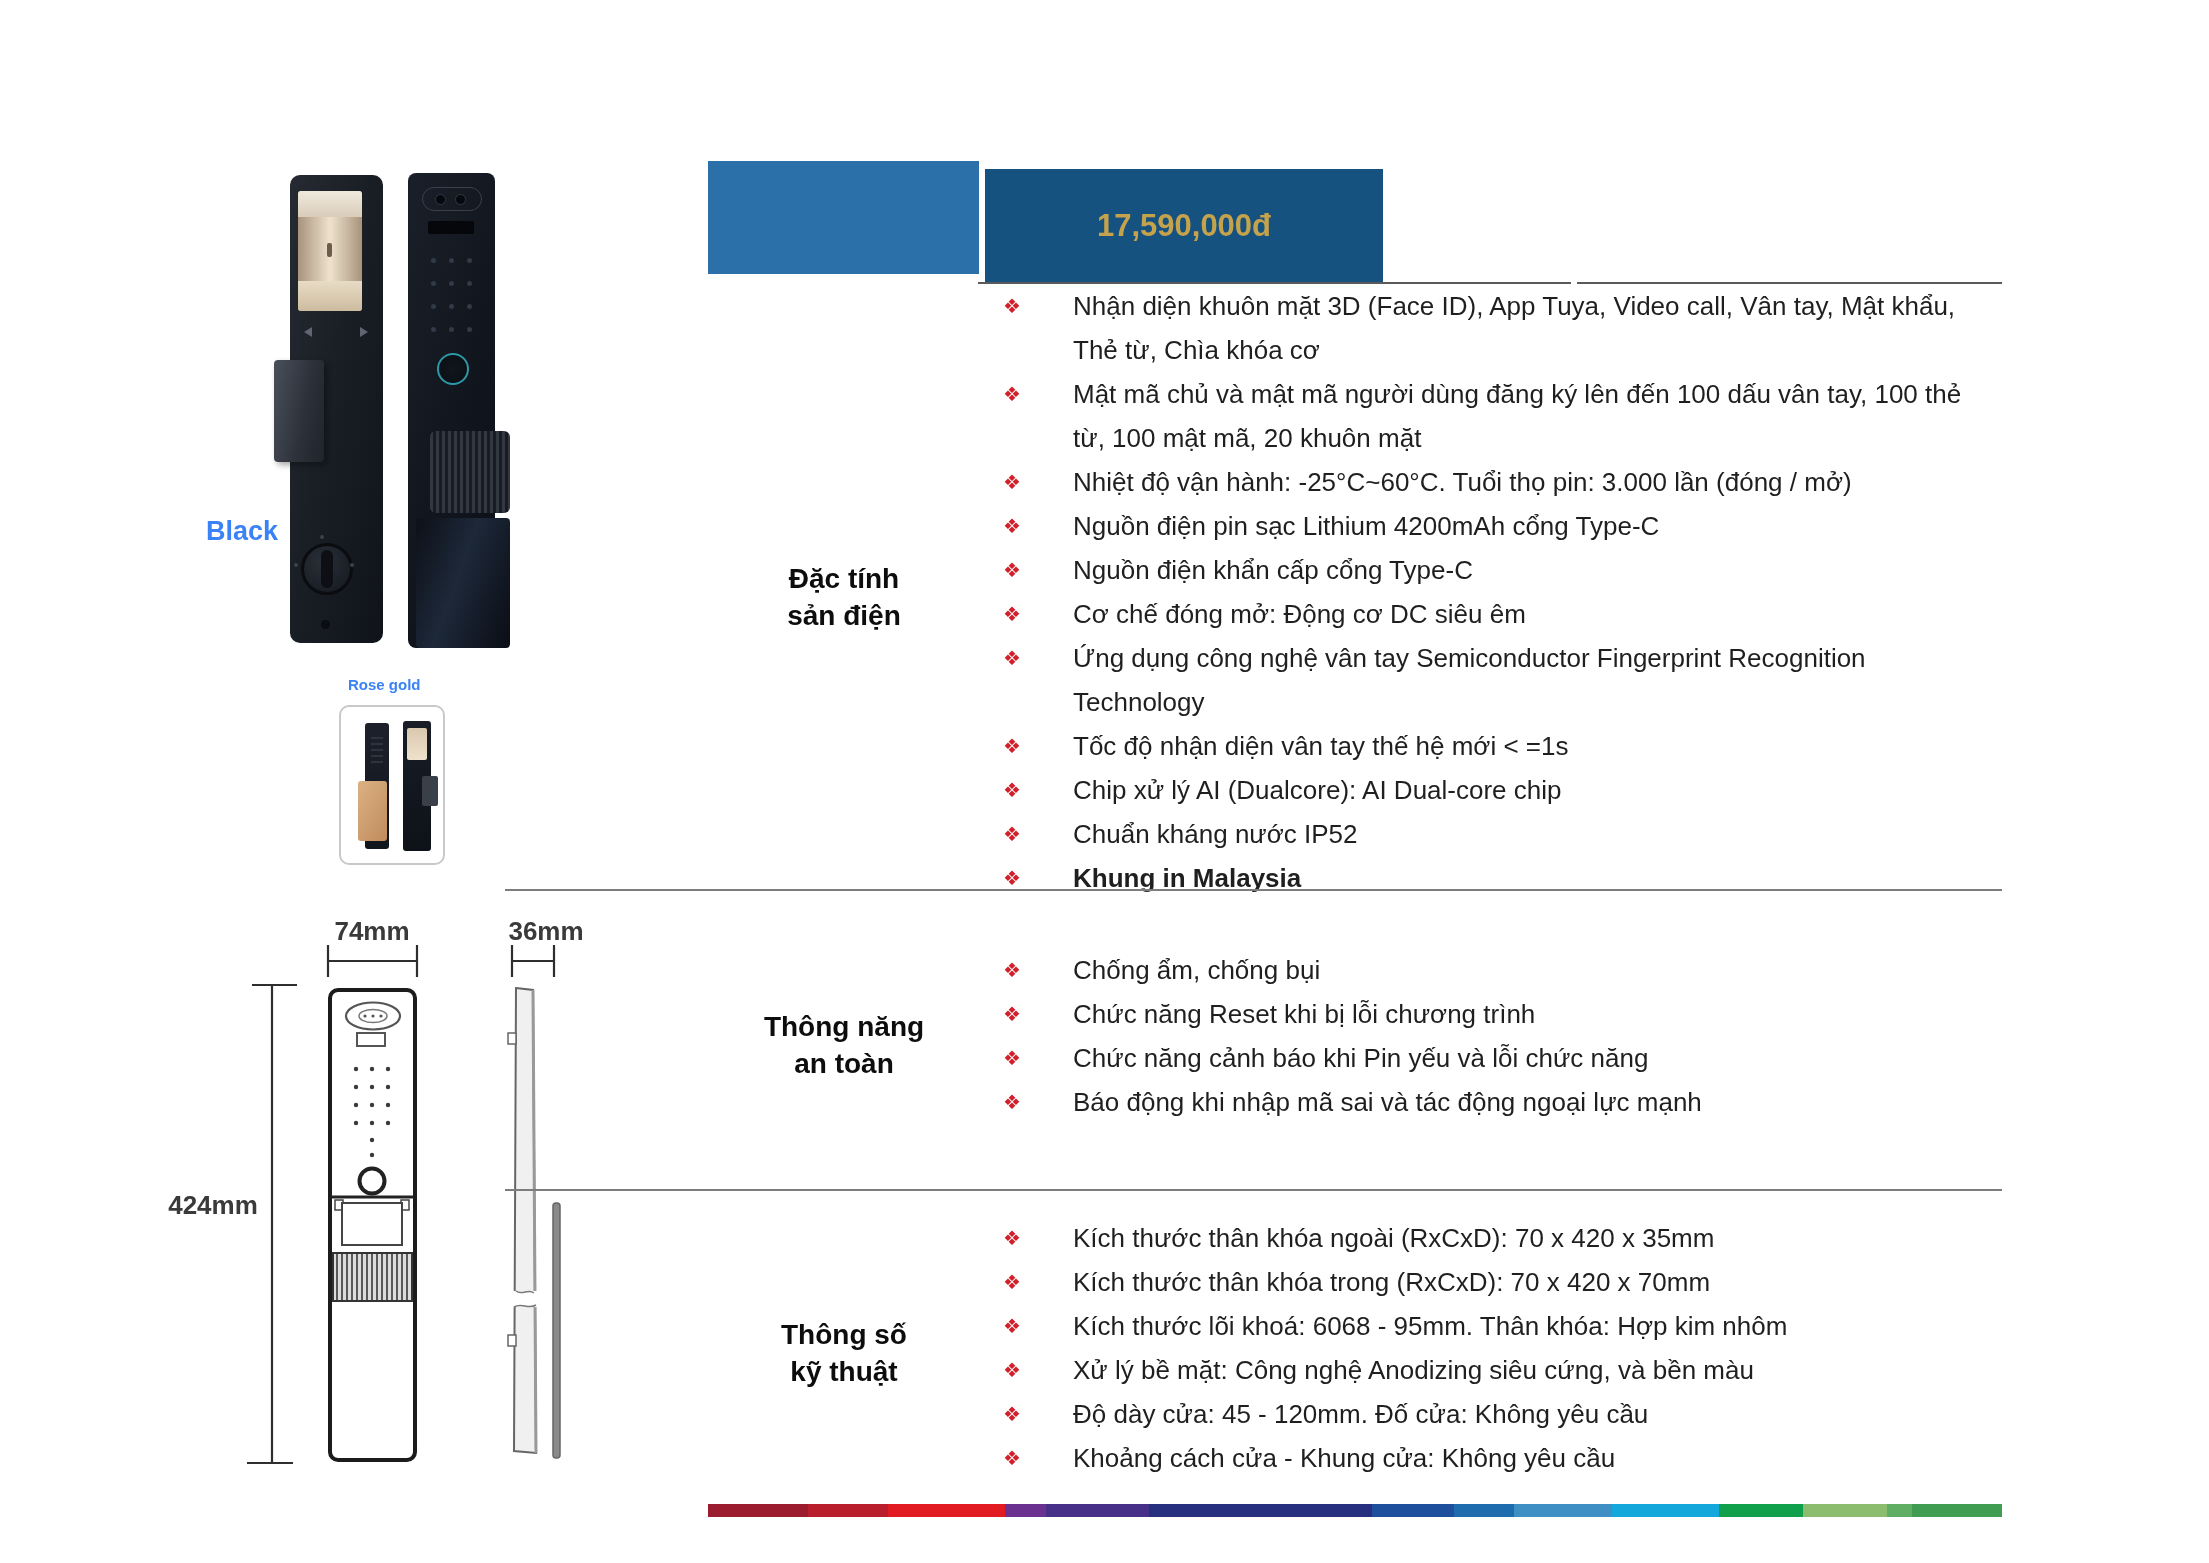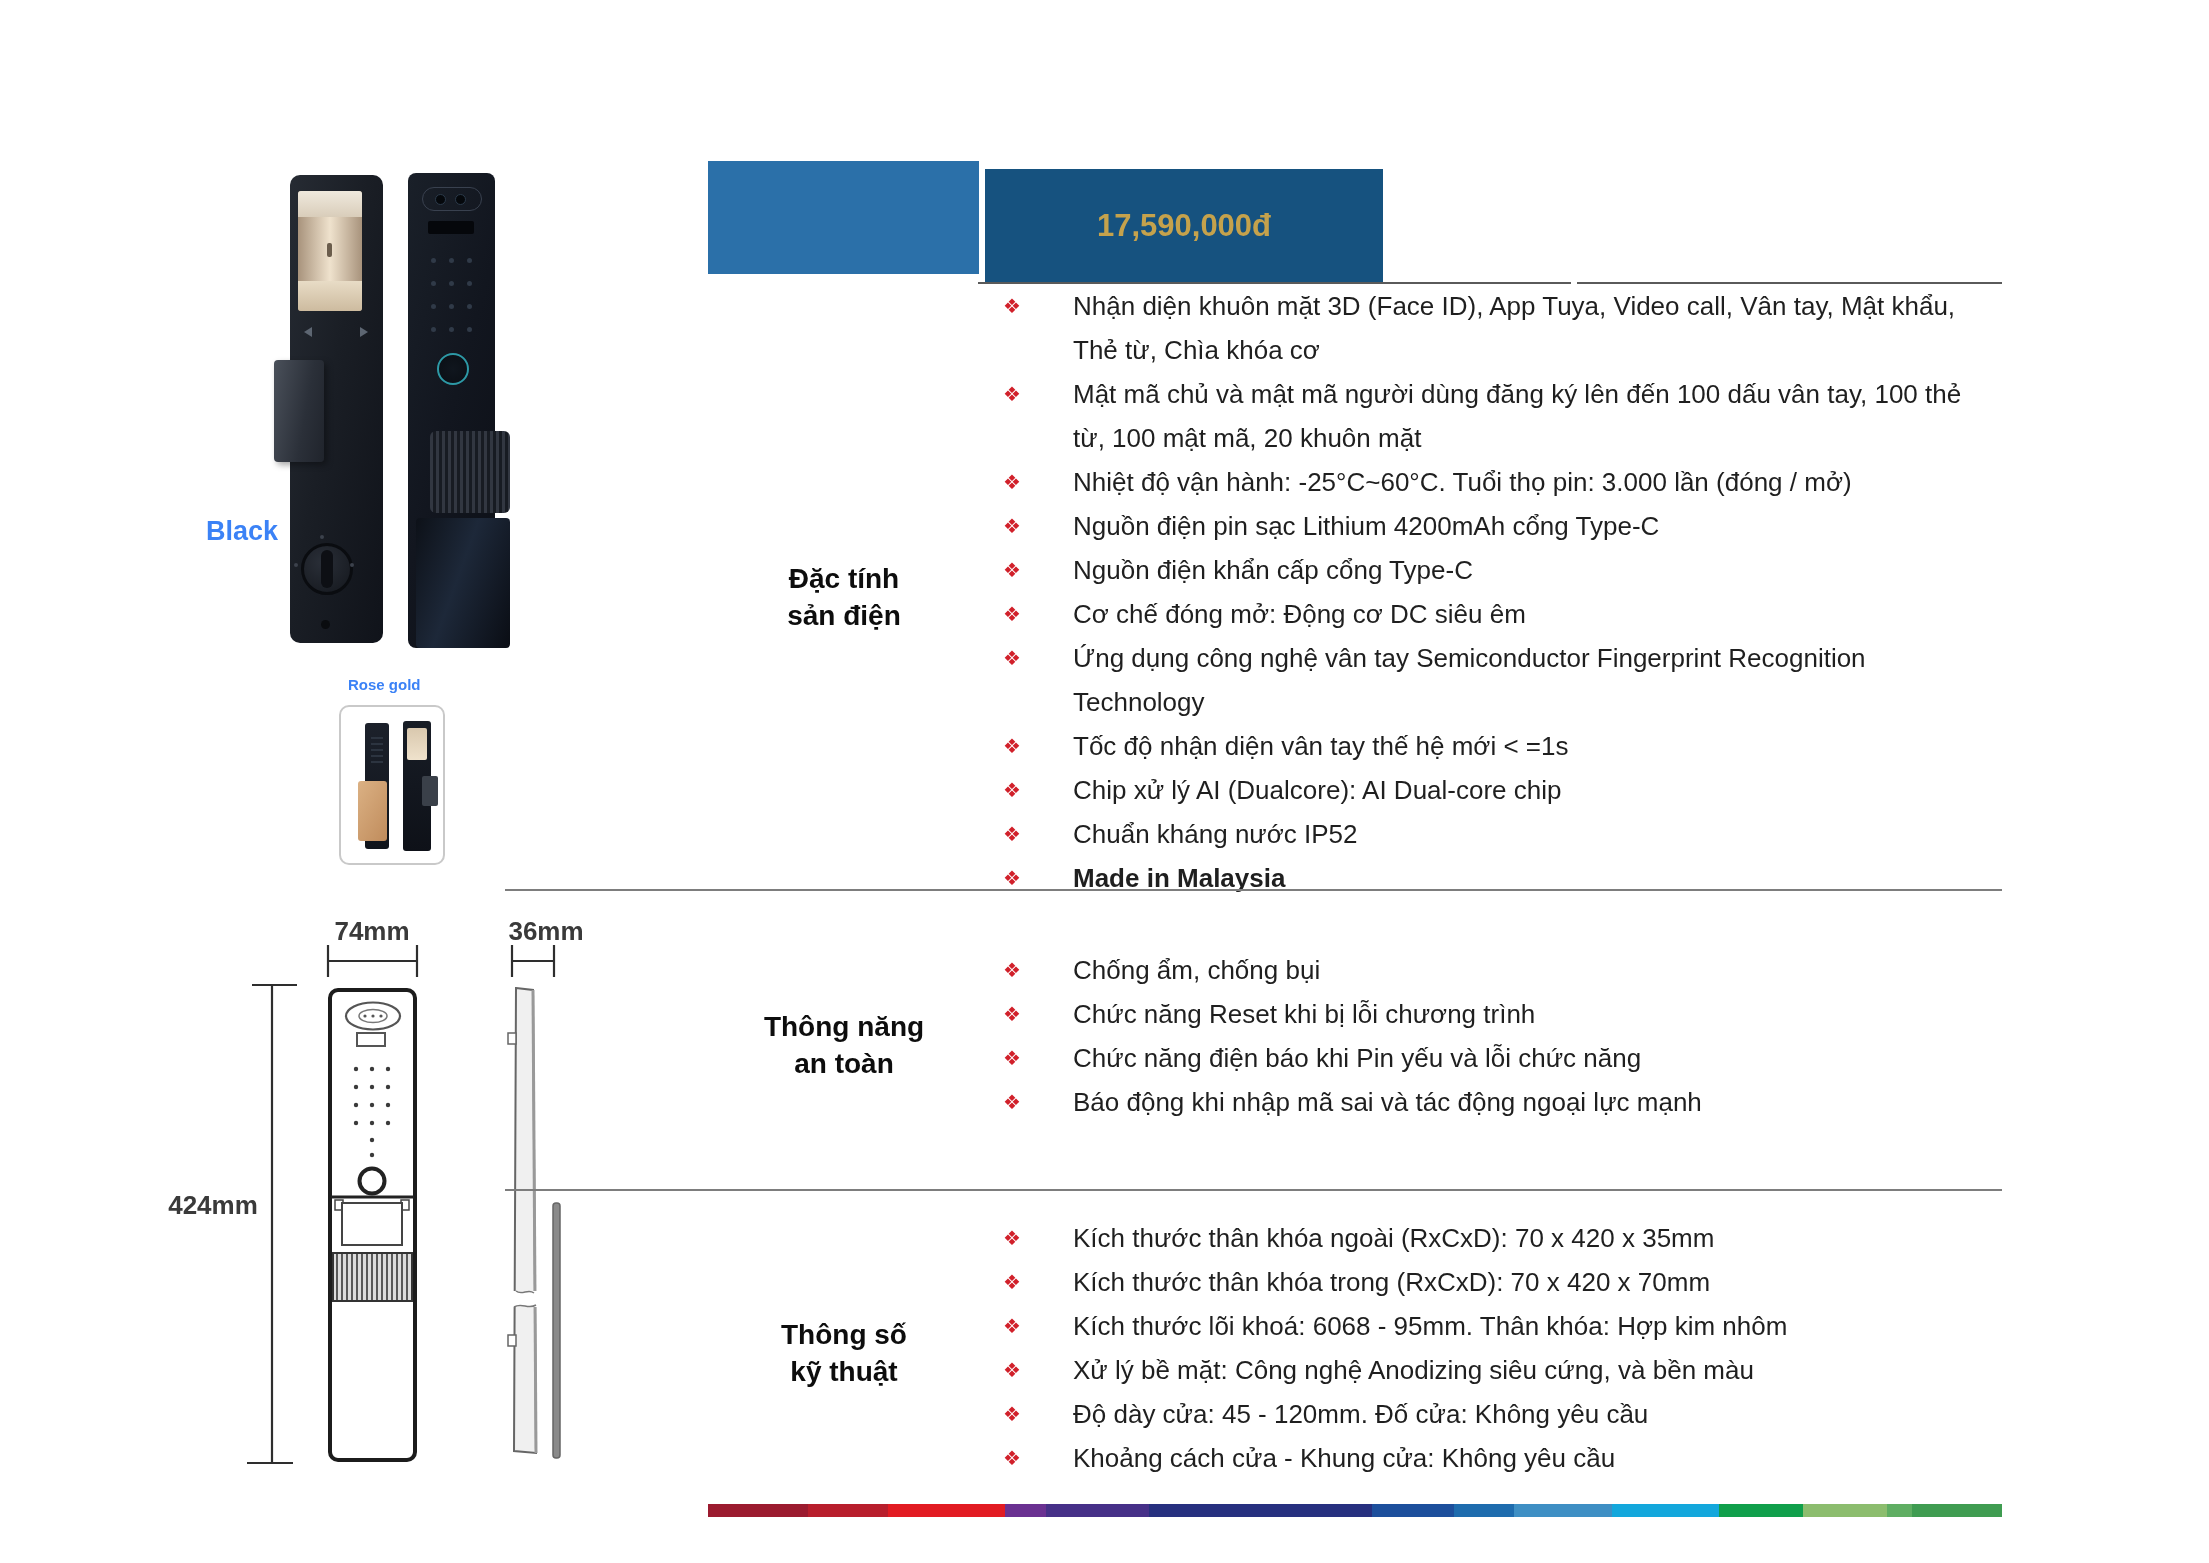--- a/index.html
+++ b/index.html
@@ -242,33 +242,33 @@
     <li><span class="blt">❖</span><span class="txt">Nhận diện khuôn mặt 3D (Face ID), App Tuya, Video call, Vân tay, Mật khẩu, Thẻ từ, Chìa khóa cơ</span></li>
     <li><span class="blt">❖</span><span class="txt">Mật mã chủ và mật mã người dùng đăng ký lên đến 100 dấu vân tay, 100 thẻ từ, 100 mật mã, 20 khuôn mặt</span></li>
     <li><span class="blt">❖</span><span class="txt">Nhiệt độ vận hành: -25°C~60°C. Tuổi thọ pin: 3.000 lần (đóng / mở)</span></li>
     <li><span class="blt">❖</span><span class="txt">Nguồn điện pin sạc Lithium 4200mAh cổng Type-C</span></li>
     <li><span class="blt">❖</span><span class="txt">Nguồn điện khẩn cấp cổng Type-C</span></li>
     <li><span class="blt">❖</span><span class="txt">Cơ chế đóng mở: Động cơ DC siêu êm</span></li>
     <li><span class="blt">❖</span><span class="txt">Ứng dụng công nghệ vân tay Semiconductor Fingerprint Recognition Technology</span></li>
     <li><span class="blt">❖</span><span class="txt">Tốc độ nhận diện vân tay thế hệ mới &lt; =1s</span></li>
     <li><span class="blt">❖</span><span class="txt">Chip xử lý AI (Dualcore): AI Dual-core chip</span></li>
     <li><span class="blt">❖</span><span class="txt">Chuẩn kháng nước IP52</span></li>
-    <li class="b"><span class="blt">❖</span><span class="txt">Made in Malaysia</span></li>
+    <li class="b"><span class="blt">❖</span><span class="txt">Khung in Malaysia</span></li>
   </ul>
 
   <div class="abs hr" style="top:889px;"></div>
 
   <div class="abs sec-title" style="top:1008px;">
     <div>Thông năng</div>
     <div>an toàn</div>
   </div>
   <ul class="abs spec" style="top:948px;">
     <li><span class="blt">❖</span><span class="txt">Chống ẩm, chống bụi</span></li>
     <li><span class="blt">❖</span><span class="txt">Chức năng Reset khi bị lỗi chương trình</span></li>
-    <li><span class="blt">❖</span><span class="txt">Chức năng điện báo khi Pin yếu và lỗi chức năng</span></li>
+    <li><span class="blt">❖</span><span class="txt">Chức năng cảnh báo khi Pin yếu và lỗi chức năng</span></li>
     <li><span class="blt">❖</span><span class="txt">Báo động khi nhập mã sai và tác động ngoại lực mạnh</span></li>
   </ul>
 
   <div class="abs hr" style="top:1189px;"></div>
 
   <div class="abs sec-title" style="top:1316px;">
     <div>Thông số</div>
     <div>kỹ thuật</div>
   </div>
   <ul class="abs spec" style="top:1216px;">

